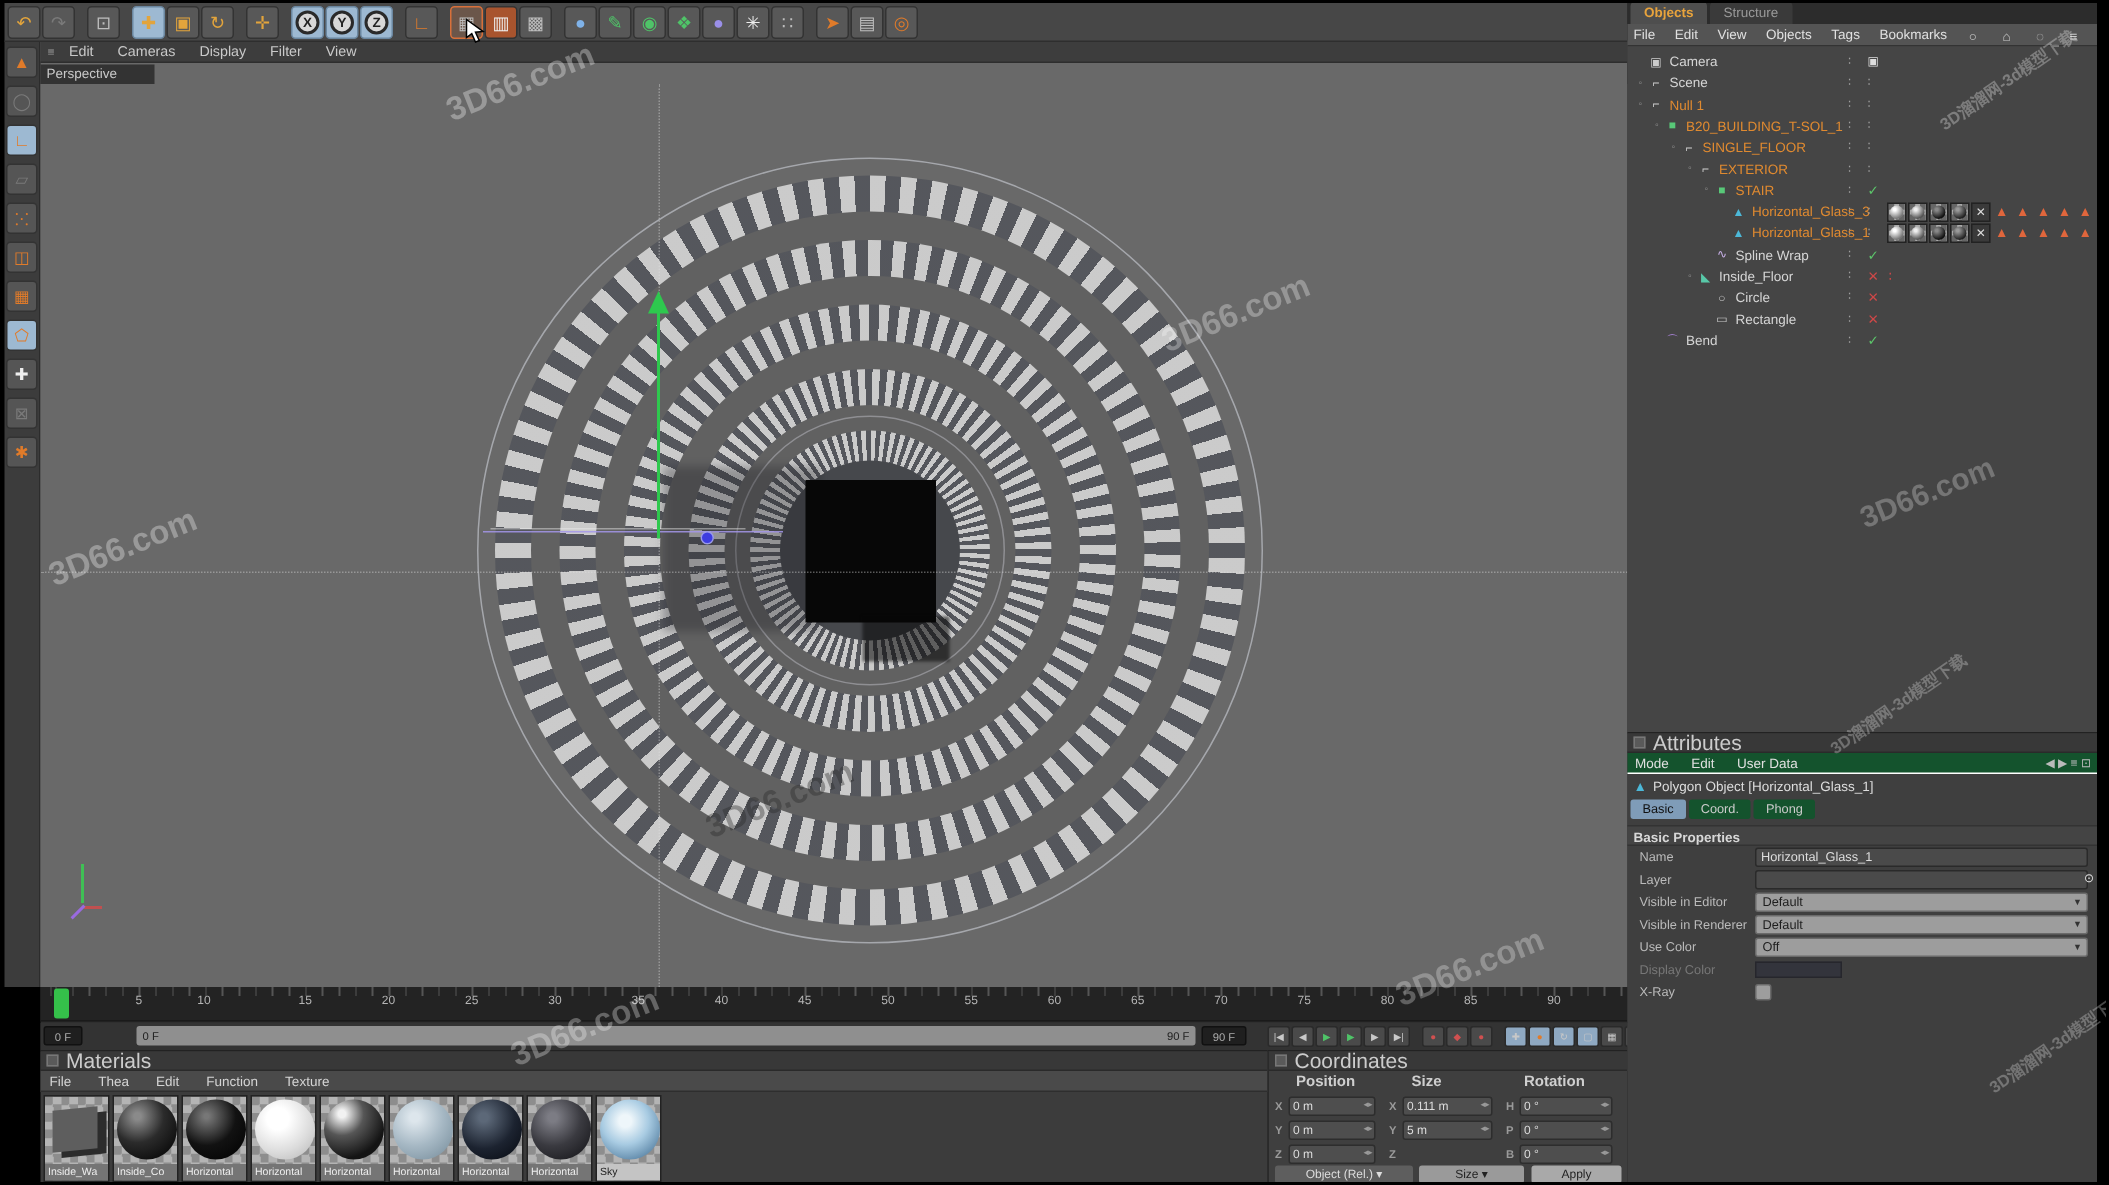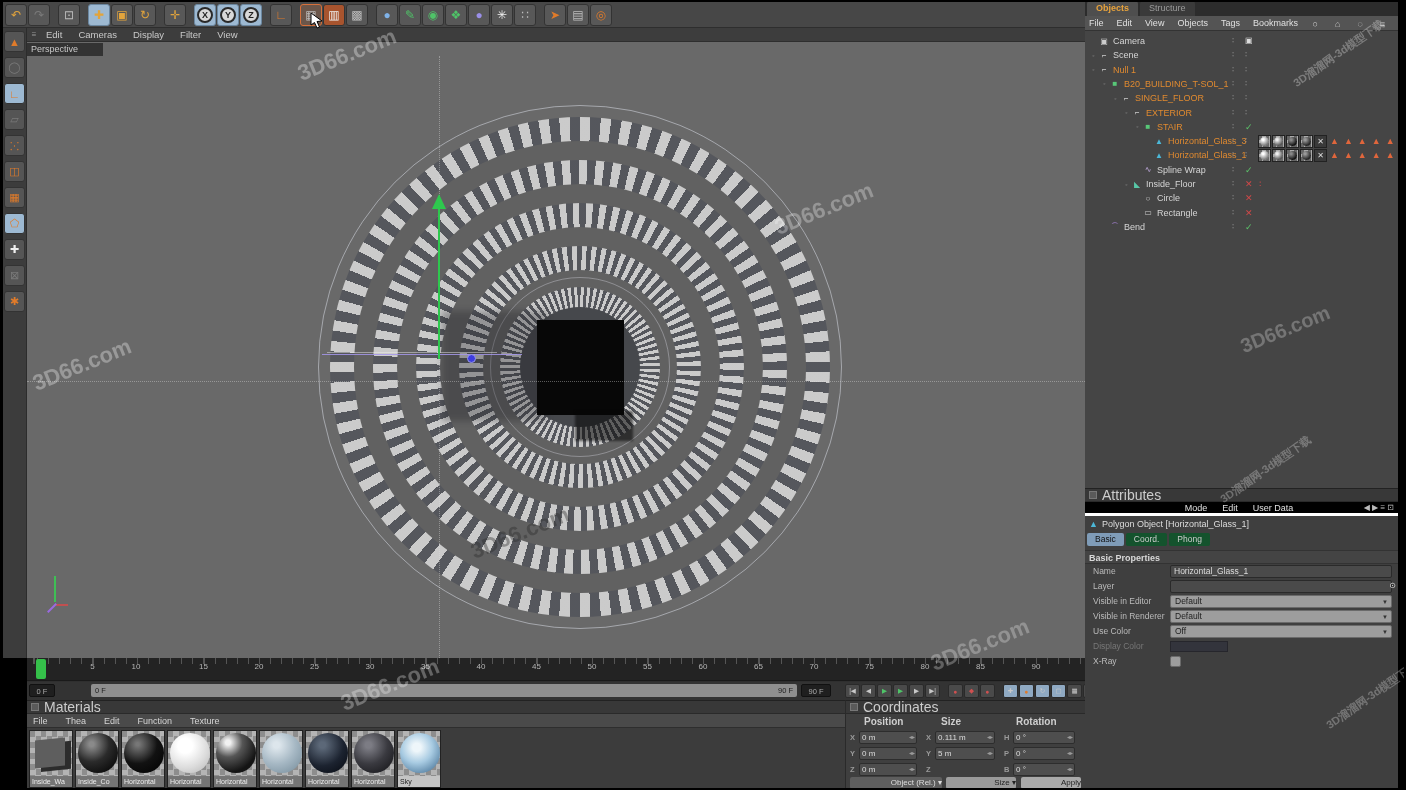--- a/index.html
+++ b/index.html
@@ -107,21 +107,21 @@
 
   
   .coords{position:absolute;left:845px;top:700px;width:240px;height:90px;background:#3f3f3f;
           border-top:1px solid #222;border-left:1px solid #2a2a2a;}
   .coord-head{position:absolute;top:15px;font-size:10px;color:#cfcfcf;font-weight:bold;}
   .c-row{position:absolute;left:0;width:100%;height:14px;}
   .c-letter{position:absolute;width:8px;font-size:7.5px;color:#9a9a9a;font-weight:bold;top:2px;}
   .c-field{position:absolute;height:13px;background:#4e4e4e;border:1px solid #2d2d2d;border-radius:2px;
            font-size:8px;color:#ddd;line-height:11px;padding:0 2px;}
   .c-step{position:absolute;right:1px;top:0;font-size:6px;color:#999;}
-  .c-btn{position:absolute;top:76px;height:12px;border-radius:2px;font-size:8px;line-height:12px;text-align:right;}
+  .c-btn{position:absolute;top:76px;height:12px;border-radius:2px;font-size:8px;line-height:12px;text-align:center;}
 
   
   .rightpanel{position:absolute;left:1085px;top:0;width:321px;height:790px;background:#404040;}
   .rp-black{position:absolute;right:0;top:0;width:8px;height:790px;background:#000;}
   .om-tabs{position:absolute;left:0;top:0;width:313px;height:16px;background:#2c2c2c;display:flex;align-items:flex-end;}
   .om-tab{height:15px;padding:0 9px;font-size:9px;line-height:15px;border-radius:3px 3px 0 0;margin-left:2px;}
   .om-tab.on{background:#4e4e4e;color:#e8a33c;font-weight:bold;}
   .om-tab.off{background:#3a3a3a;color:#9a9a9a;}
   .om-menu{position:absolute;left:0;top:16px;width:313px;height:15px;background:#545454;display:flex;
            align-items:center;font-size:9px;color:#e0e0e0;border-bottom:1px solid #333;}
@@ -141,22 +141,22 @@
   .tagstrip{position:absolute;left:173px;top:0;height:14px;display:flex;align-items:center;}
   .tagthumb{width:13px;height:13px;border:1px solid #222;margin-right:1px;flex:none;
             background-image:conic-gradient(#aaa 25%,#666 0 50%,#aaa 0 75%,#666 0);background-size:7px 7px;position:relative;}
   .tagthumb i{position:absolute;inset:1px;border-radius:50%;display:block;}
   .tagx{width:13px;height:13px;background:#3a3a3a;border:1px solid #222;color:#ddd;font-size:8px;
         display:flex;align-items:center;justify-content:center;margin-right:3px;flex:none;}
   .tagtri{color:#e0663c;font-size:9px;margin-right:5px;flex:none;}
 
   
   .attrs{position:absolute;left:0;top:488px;width:313px;height:302px;background:#3f3f3f;border-top:1px solid #222;}
-  .at-menu{height:14px;background:#000000;display:flex;align-items:center;font-size:9px;color:#e0e0e0;
-           border-bottom:3px solid #ffffff;position:relative;justify-content:center;}
+  .at-menu{height:14px;background:#14532d;display:flex;align-items:center;font-size:9px;color:#e0e0e0;
+           border-bottom:1px solid #ffffff;position:relative;}
   .at-menu span.mi{padding:0 10px 0 5px;}
   .at-icons{position:absolute;right:4px;color:#bbb;font-size:8px;}
   .at-obj{height:16px;display:flex;align-items:center;font-size:9px;color:#ddd;padding-left:4px;}
   .at-obj .poly{color:#4cb8d8;font-size:9px;margin-right:4px;}
   .at-tabs{height:15px;display:flex;align-items:center;padding-left:2px;}
   .at-tab{height:13px;padding:0 8px;font-size:8.5px;line-height:13px;margin-right:2px;border-radius:2px;}
   .at-tab.on{background:#7f9cb8;color:#111;}
   .at-tab.off{background:#14532d;color:#ccc;}
   .at-section{height:14px;font-size:9px;color:#d8d8d8;font-weight:bold;padding-left:4px;line-height:14px;
               background:#444;border-top:1px solid #333;border-bottom:1px solid #333;margin-top:3px;}

